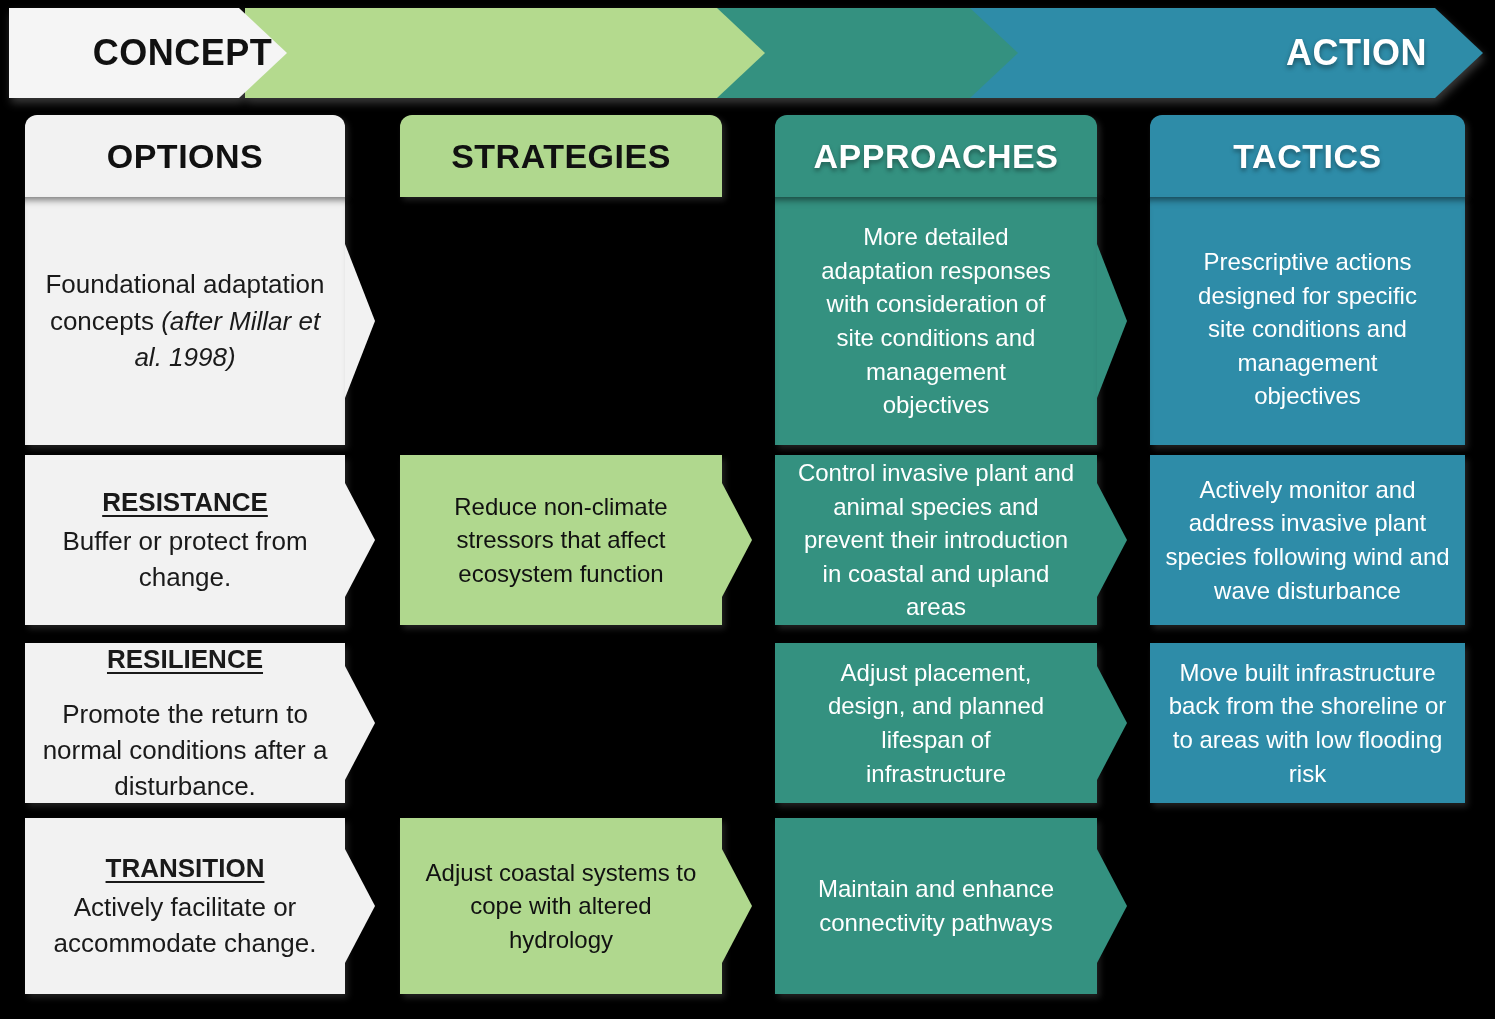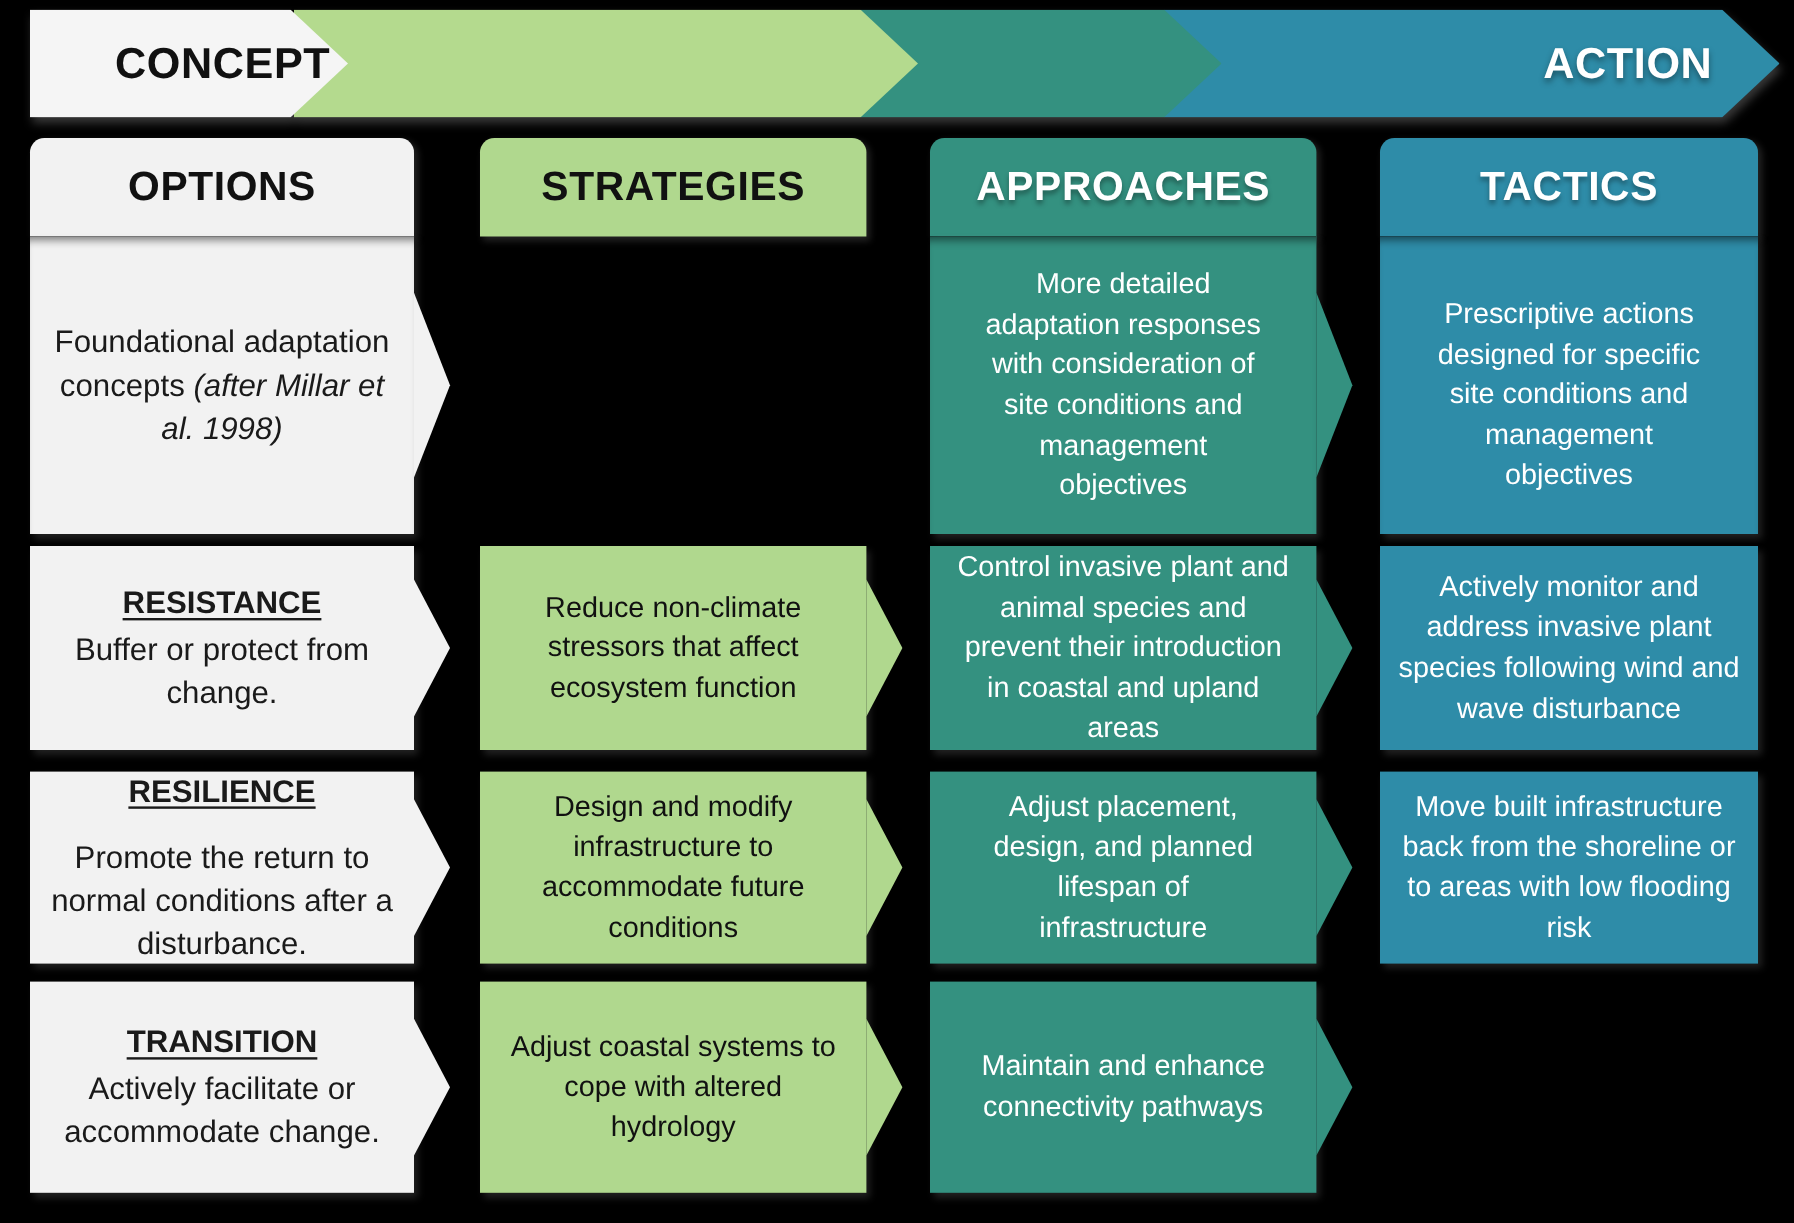--- a/index.html
+++ b/index.html
@@ -8,21 +8,21 @@
     font-family:"Liberation Sans", sans-serif;
   }
   
   .chev{
     position:absolute;top:8px;height:90px;
     display:flex;align-items:center;justify-content:center;
     font-weight:bold;font-size:36px;letter-spacing:.5px;
     clip-path:polygon(0 0, calc(100% - 48px) 0, 100% 50%, calc(100% - 48px) 100%, 0 100%);
   }
   .chev-wrap{position:absolute;top:0;left:0;filter:drop-shadow(2px 5px 4px rgba(125,125,125,.45));}
-  #chev-concept {left:25px; width:265px; background:var(--stage1,#f5f5f5); color:#111; z-index:4;}
+  #chev-concept {left:9px; width:265px; background:var(--stage1,#f5f5f5); color:#111; z-index:4;padding-left:13px;}
   #chev-strategies{left:245px;width:520px; background:var(--stage2,#b4da8e); z-index:3;}
   #chev-approaches{left:717px;width:301px; background:var(--stage3,#349180); z-index:2;}
   #chev-action {left:970px;width:513px; background:var(--stage4,#2e8ca8); color:#fff; z-index:1;
     justify-content:flex-end;padding-right:56px;box-sizing:border-box;
     text-shadow:0 3px 5px rgba(0,0,0,.4);}
   #chev-concept span{transform:translateX(28px);}
   
   .col{position:absolute;top:0;height:758px;}
   #col-0{left:25px;  width:320px;}
   #col-1{left:400px; width:322px;}
@@ -115,23 +115,20 @@
       <span class="txt">Actively facilitate or accommodate change.</span>
     </div>
   </div>
 </div>
 
 <div class="col" id="col-1">
   <div class="hdr">STRATEGIES</div>
   <div class="cell r2 arrow">
     <div class="tw">Reduce non-climate stressors that affect ecosystem function</div>
   </div>
-  <div class="cell r3 arrow">
-    <div class="tw">Design and modify infrastructure to accommodate future conditions</div>
-  </div>
   <div class="cell r4 arrow">
     <div class="tw">Adjust coastal systems to cope with altered hydrology</div>
   </div>
 </div>
 
 <div class="col" id="col-2">
   <div class="hdr">APPROACHES</div>
   <div class="cell r1 arrow">
     <div class="tw">More detailed adaptation responses with consideration of site conditions and management objectives</div>
   </div>

